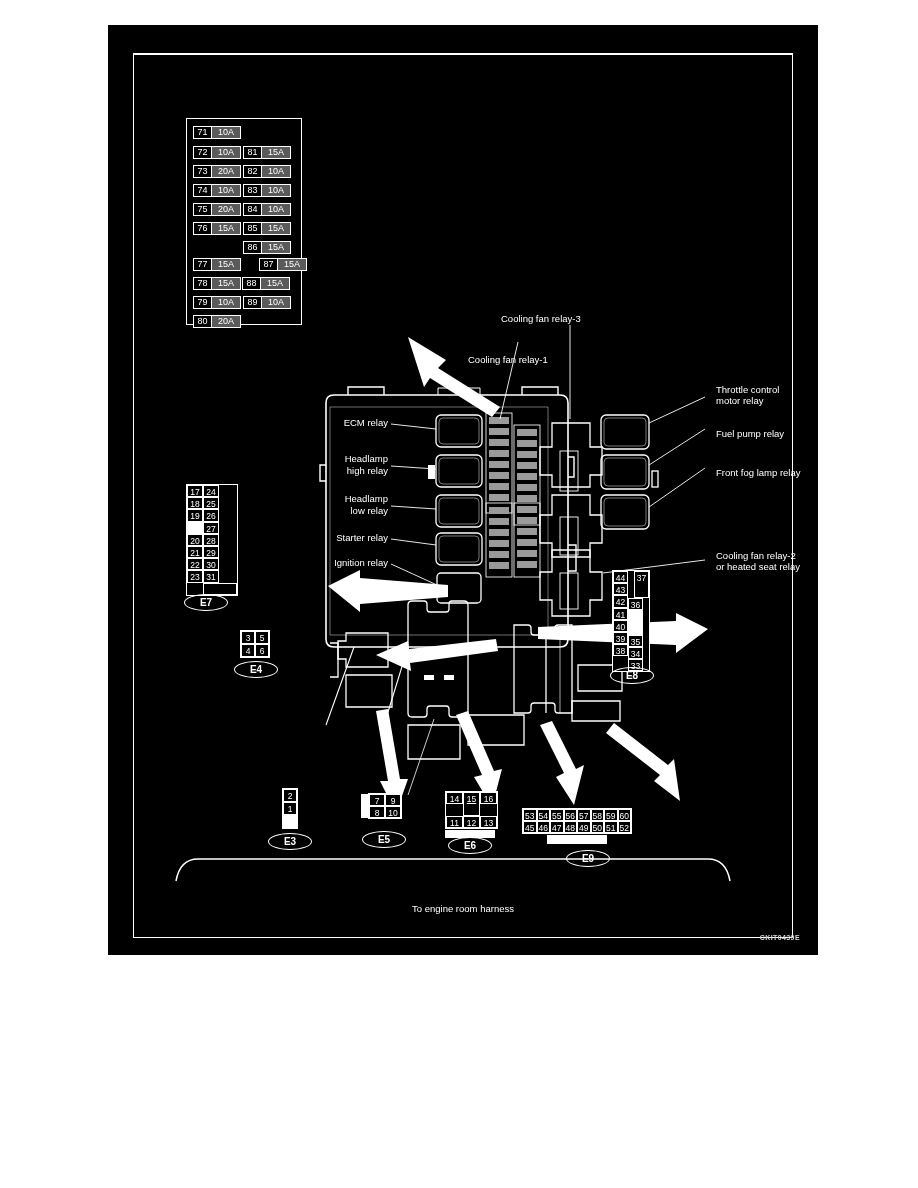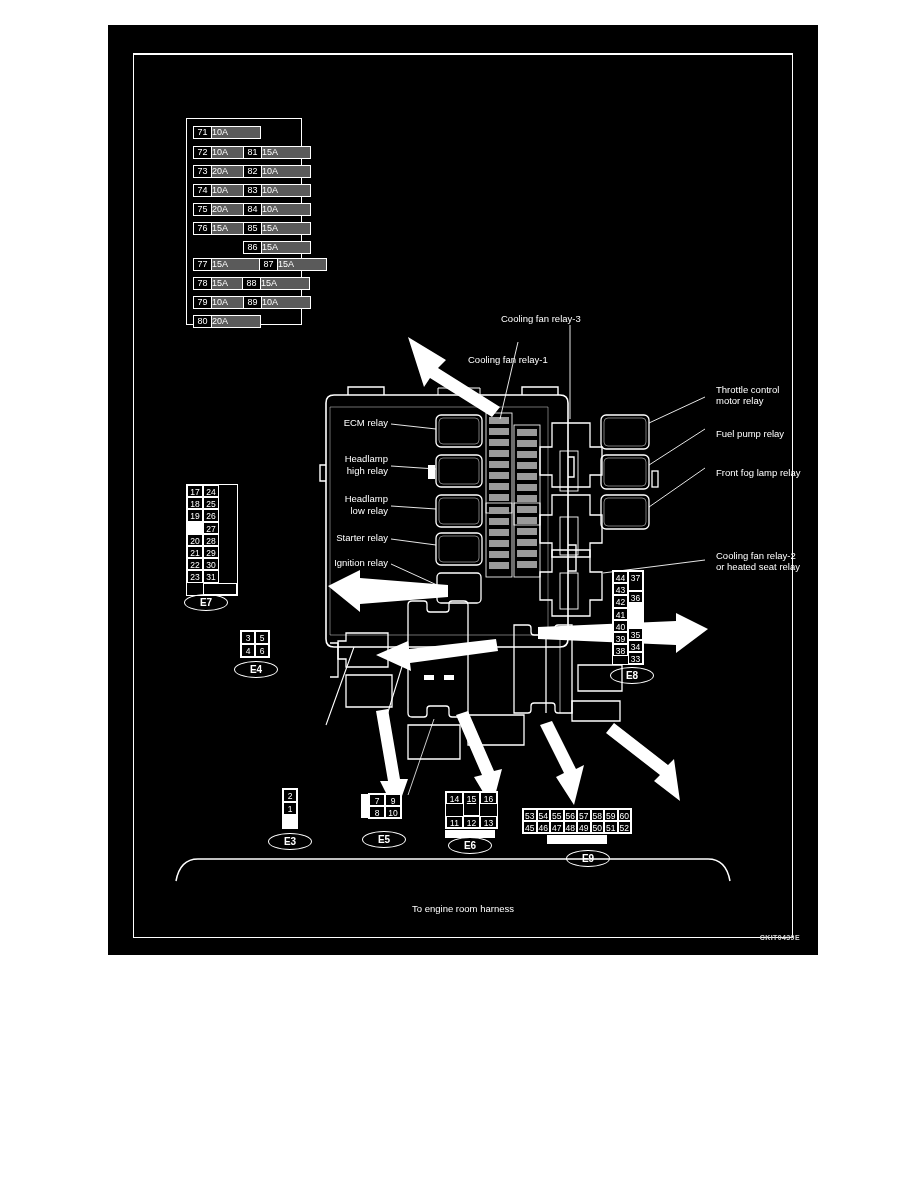--- a/index.html
+++ b/index.html
@@ -17,21 +17,21 @@
   #inner-frame{position:absolute;left:25px;top:28px;width:660px;height:885px;border:1.6px solid #ffffff;border-top:none;box-sizing:border-box;}
   #frame-top-l{position:absolute;left:25px;top:28px;width:660px;height:1.6px;background:#ffffff;}
   #fig-code{position:absolute;right:18px;bottom:14px;color:#d8d8d8;font-size:7px;font-weight:bold;letter-spacing:0.4px;}
 
   
   #fuse-table{position:absolute;left:78px;top:93px;width:116px;height:207px;border:1.4px solid #ffffff;border-top:none;box-sizing:border-box;}
   #fuse-table-top{position:absolute;left:78px;top:93px;width:116px;height:1.4px;background:#ffffff;}
   .fuse-col{position:absolute;top:0;}
   .fuse-row{position:absolute;display:flex;align-items:stretch;border:1.2px solid #ffffff;box-sizing:border-box;height:13px;}
   .fuse-num{width:18px;background:#000;color:#fff;font-size:9px;line-height:11px;text-align:center;border-right:1.2px solid #ffffff;box-sizing:border-box;font-family:"Liberation Sans",sans-serif;}
-  .fuse-amp{width:48px;background:#5a5a5a;color:#ffffff;font-size:9px;line-height:11px;text-align:left;box-sizing:border-box;}
+  .fuse-amp{width:28px;background:#5a5a5a;color:#ffffff;font-size:9px;line-height:11px;text-align:center;box-sizing:border-box;}
 
   
   .lbl{position:absolute;color:#ffffff;font-size:9.5px;line-height:11.5px;white-space:nowrap;}
   .lbl.r{text-align:right;}
 
   
   #ipdm{position:absolute;left:0;top:0;width:710px;height:930px;}
 
   
   .conn{position:absolute;}
@@ -346,21 +346,21 @@
           <div class="pin-col">
             <div class="pin" style="width: 15px; height: 12.2px; line-height: 12.2px;">44</div>
             <div class="pin" style="width: 15px; height: 12.2px; line-height: 12.2px;">43</div>
             <div class="pin" style="width: 15px; height: 12.2px; line-height: 12.2px;">42</div>
             <div class="pin" style="width: 15px; height: 12.2px; line-height: 12.2px;">41</div>
             <div class="pin" style="width: 15px; height: 12.2px; line-height: 12.2px;">40</div>
             <div class="pin" style="width: 15px; height: 12.2px; line-height: 12.2px;">39</div>
             <div class="pin" style="width: 15px; height: 12.2px; line-height: 12.2px;">38</div>
           </div>
           <div class="pin-col">
-            <div class="pin" style="width: 15px; height: 20px; line-height: 12.2px;">37</div>
+            <div class="pin" style="width: 15px; height: 27px; line-height: 12.2px; margin-left: 6px;">37</div>
             <div class="pin" style="width: 15px; height: 12.2px; line-height: 12.2px;">36</div>
             <div class="pin blank" style="width: 15px; height: 12.2px; line-height: 12.2px;"></div>
             <div class="pin blank" style="width: 15px; height: 12.2px; line-height: 12.2px;"></div>
             <div class="pin" style="width: 15px; height: 12.2px; line-height: 12.2px;">35</div>
             <div class="pin" style="width: 15px; height: 12.2px; line-height: 12.2px;">34</div>
             <div class="pin" style="width: 15px; height: 12.2px; line-height: 12.2px;">33</div>
           </div>
         </div>
       <div class="conn-tag" style="left:-2px;top:97px;">E8</div>
     </div>

